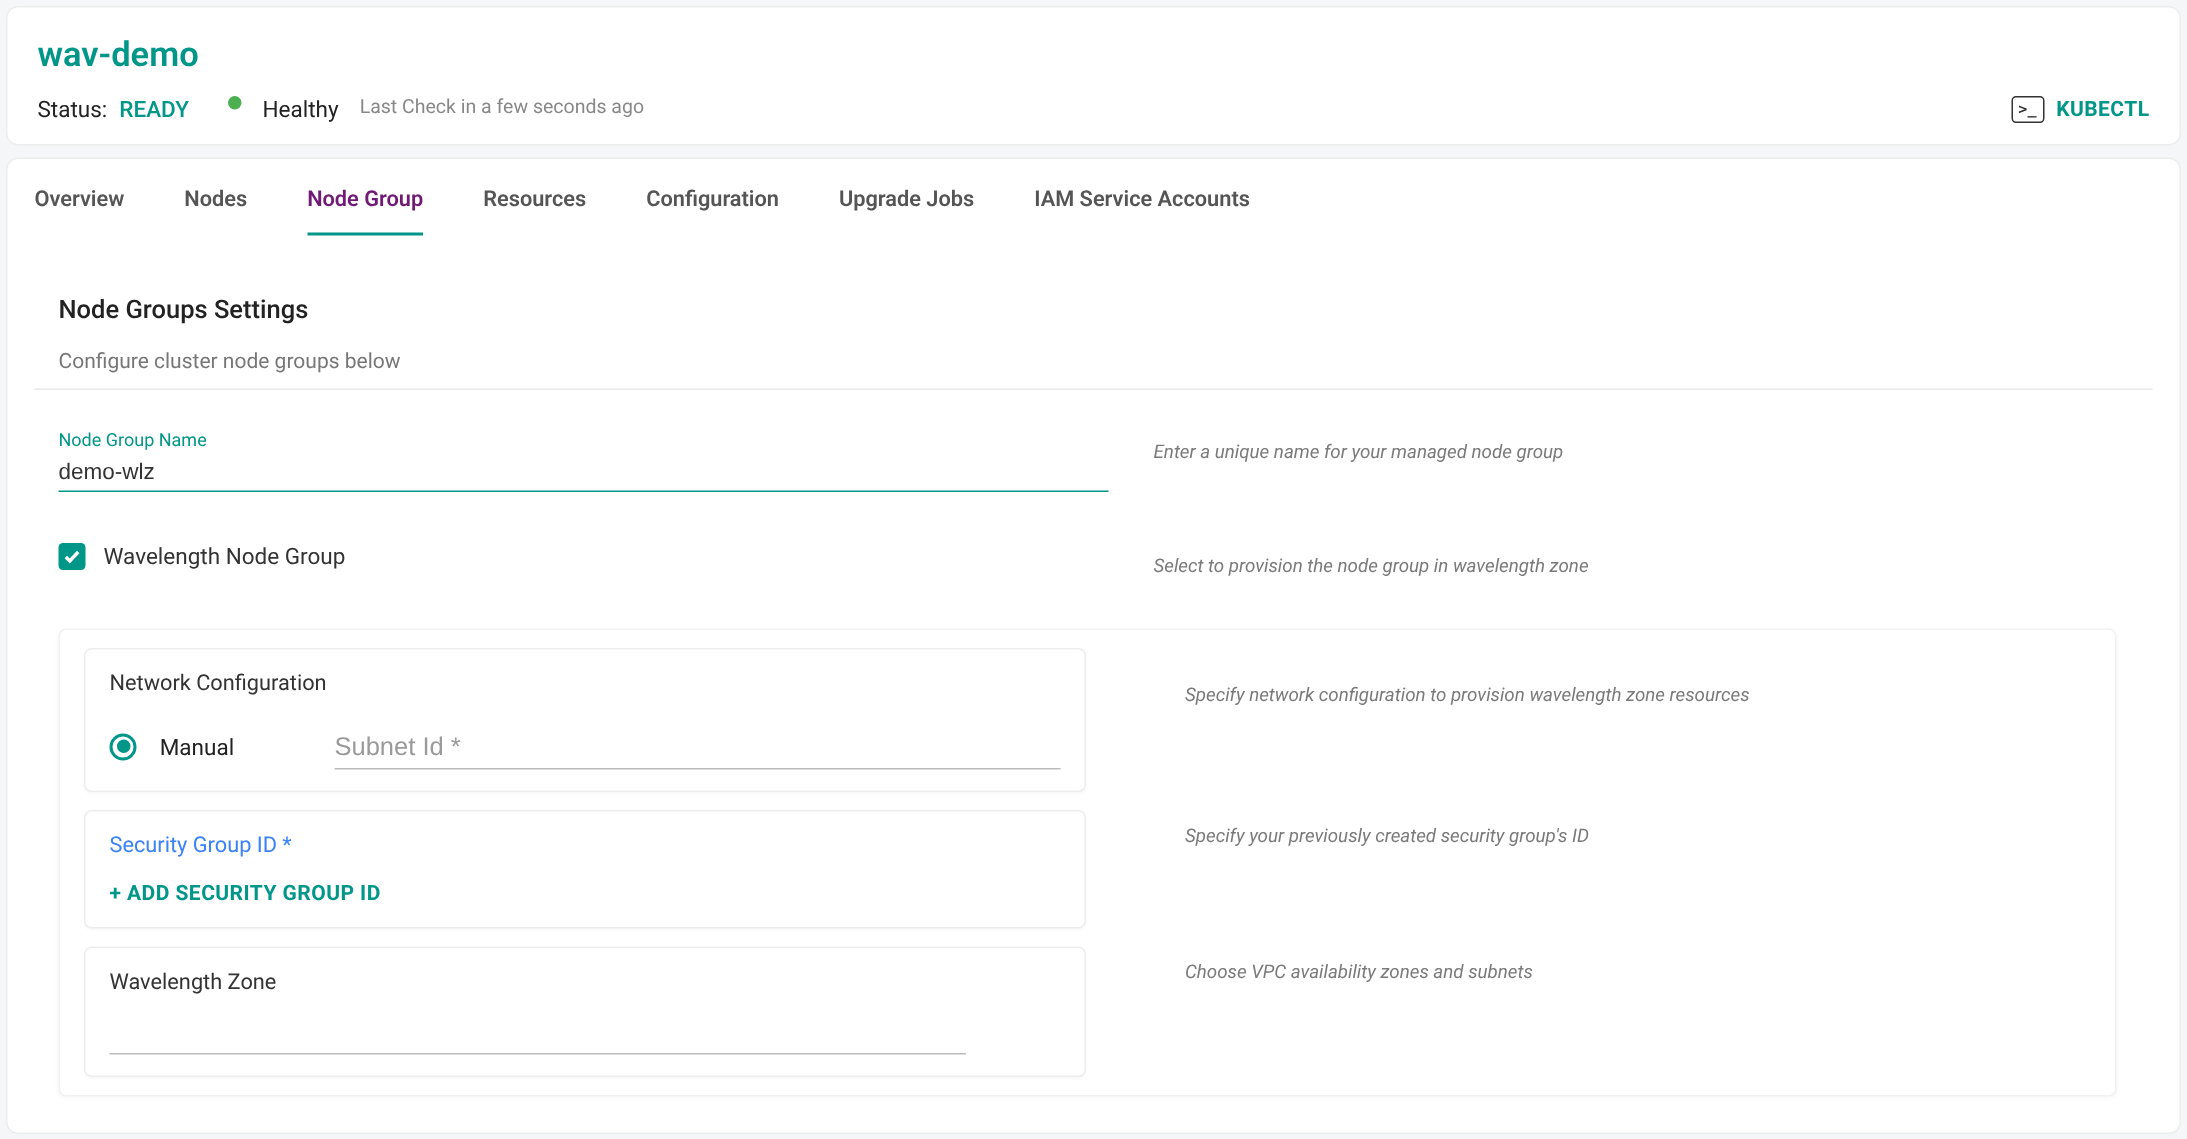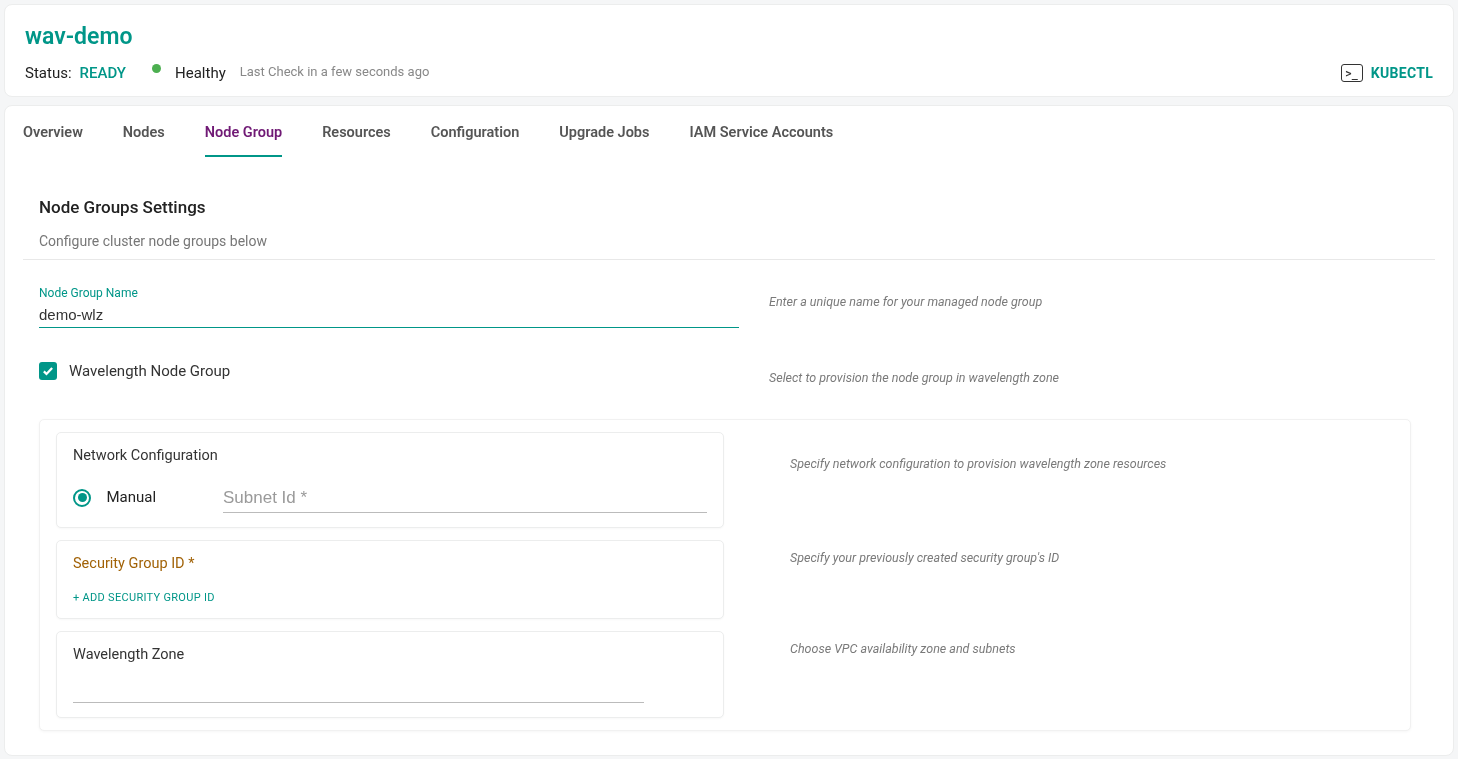--- a/index.html
+++ b/index.html
@@ -134,23 +134,23 @@
   .radio-label { font-size: 15px; color: #222; vertical-align: middle;}
 
   .under-input {
     width: 100%; border: none; border-bottom: 1px solid #bbb;
     font-size: 17px; padding: 6px 0 4px 0; outline: none; background: transparent;
     color: #333;
   }
   .under-input::placeholder { color: #9a9a9a; }
   .under-input.dotted { border-bottom: 1px dotted #bbb; }
 
-  .sg-title { font-size: 14.5px; color: #a16207; margin-bottom: 16px; }
+  .sg-title { font-size: 14.5px; color: #3b82f6; margin-bottom: 16px; }
   .add-link {
-    color: #009688; font-weight: 400; font-size: 11px; letter-spacing: 0.3px;
+    color: #009688; font-weight: 700; font-size: 14px; letter-spacing: 0.3px;
     cursor: pointer; display: inline-flex; align-items: center; gap: 6px; text-align: center;
   }
 
   .wz-title { font-size: 14.5px; color: #333; margin-bottom: 22px; }
   .wz-input {
     width: 90%; border: none; border-bottom: 1px solid #bbb;
     height: 18px; background: transparent;
   }
 
   .indent-form-row {
@@ -247,17 +247,17 @@
         </div>
       </div>
       <div class="help-text" style="padding-top:10px">Specify your previously created security group's ID</div>
     </div>
 
     <div class="indent-form-row">
       <div class="panel-card" style="margin-bottom:0">
         <div class="wz-title">Wavelength Zone</div>
         <input class="wz-input" type="text" style="">
       </div>
-      <div class="help-text" style="padding-top:10px">Choose VPC availability zone and subnets</div>
+      <div class="help-text" style="padding-top:10px">Choose VPC availability zones and subnets</div>
     </div>
 
   </div>
 </div>
 
 </body></html>

